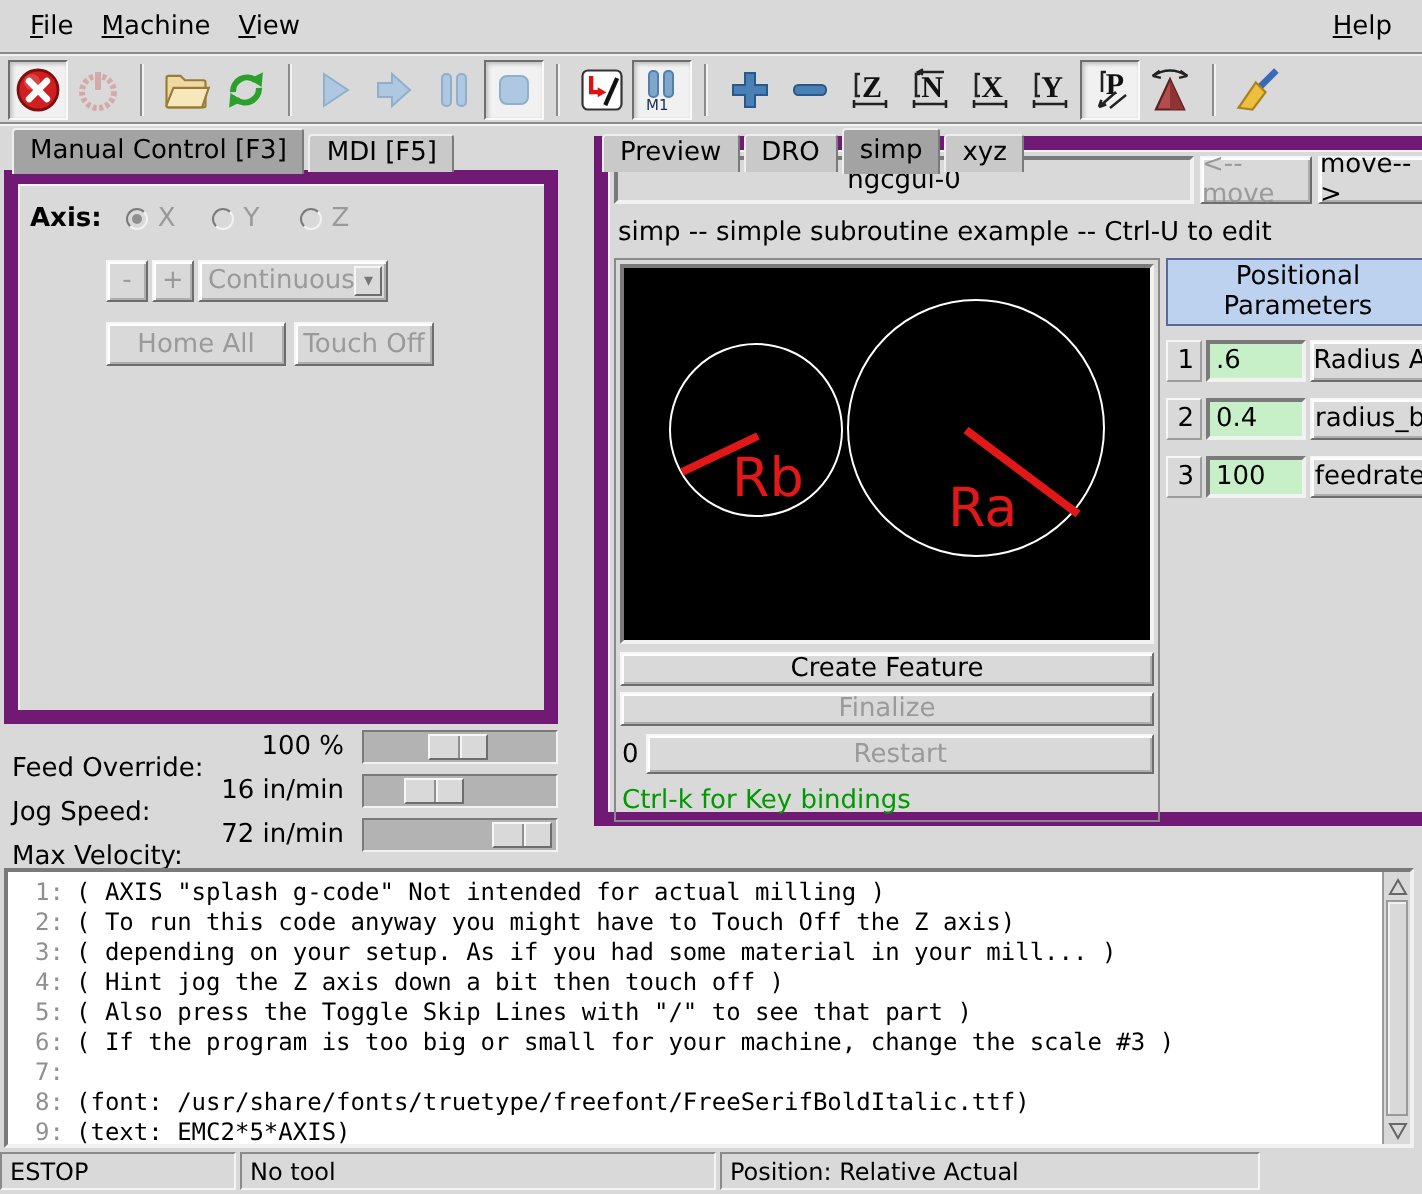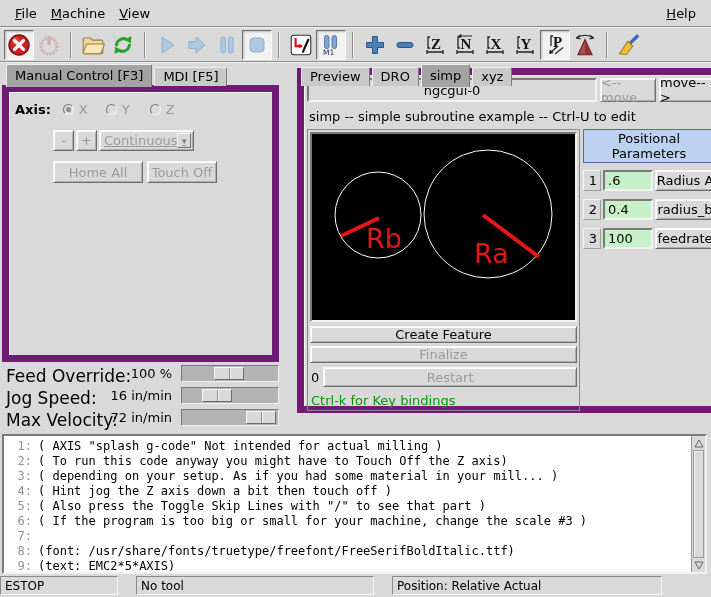--- a/index.html
+++ b/index.html
@@ -46,31 +46,31 @@
   .axis-row { display:flex; align-items:center; margin:10px 0 0 6px; }
   .axis-label { font-weight:bold; font-size:13px; }
   .radio { display:flex; align-items:center; gap:5px; color:#9a9a9a; font-size:13px; }
   .rx { margin-left:12px; } .ry { margin-left:18px; } .rz { margin-left:20px; }
   .rb { width:11px; height:11px; border-radius:50%; background:#d9d9d9; border:1px solid;
     border-color:#7a7a7a #f2f2f2 #f2f2f2 #7a7a7a; position:relative; }
   .radio.selected .rb::after { content:""; position:absolute; left:2px; top:2px; width:5px; height:5px;
     border-radius:50%; background:#8f8f8f; }
   .jog-row { display:flex; align-items:center; margin:13px 0 0 44px; gap:2px; }
   .jog-btn { width:21px; height:21px; }
-  .combo { width:95px; height:21px; padding-left:4px; color:#9a9a9a; justify-content:flex-start;text-decoration:underline; }
+  .combo { width:95px; height:21px; padding-left:4px; color:#9a9a9a; justify-content:flex-start; }
   .combo .arrowbox { margin-left:auto; margin-right:2px; width:15px; height:15px;
     border:1px solid; border-color:#f6f6f6 #6d6d6d #6d6d6d #f6f6f6; display:flex; align-items:center;
     justify-content:center; font-size:9px; color:#777; }
   .home-row { display:flex; margin:10px 0 0 44px; gap:4px; }
   .home-row .btn { height:22px; }
   .home-all { width:90px; } .touch-off { width:70px; }
   
   .sliders { position:absolute; left:0; right:0; top:300px; }
   .slider-row { position:relative; height:22px; }
-  .slider-label { position:absolute; left:4px; top:3px; font-size:17px; }
+  .slider-label { position:absolute; left:4px; top:14px; font-size:13px; }
   .slider-value { position:absolute; right:107px; top:3px; font-size:13px; }
   .trough { position:absolute; left:179px; top:2px; width:98px; height:17px; background:#b3b3b3;
     border:1px solid; border-color:#7a7a7a #f2f2f2 #f2f2f2 #7a7a7a; }
   .thumb { position:absolute; top:1px; width:30px; height:13px; background:#d9d9d9; border:1px solid;
     border-color:#f6f6f6 #6d6d6d #6d6d6d #f6f6f6; }
   .thumb::after { content:""; position:absolute; left:14px; top:0; bottom:0;
     border-left:1px solid #8f8f8f; border-right:1px solid #f4f4f4; }
   .t1 { left:32px; } .t2 { left:20px; } .t3 { left:64px; }
   
   .ngc-header { display:flex; gap:3px; height:24px; }
@@ -104,21 +104,21 @@
   .code-lines { padding:3px 0 0 2px; }
   .code-line { height:15px; line-height:15px; white-space:pre; }
   .ln { display:inline-block; width:26px; text-align:right; color:#909090; margin-right:6px; }
   .scrollbar { position:absolute; right:0; top:0; bottom:0; width:14px; background:#d9d9d9;
     border-left:1px solid #9a9a9a; }
   .sb-btn { height:14px; display:flex; align-items:center; justify-content:center; }
   .sb-down { position:absolute; bottom:0; left:0; right:0; }
   .sb-thumb { position:absolute; top:14px; bottom:14px; left:1px; right:1px;
     border:1px solid #9a9a9a; background:#d9d9d9; box-shadow:inset 1px 1px 0 #f2f2f2; }
   
-  #status-bar { position:absolute; left:0; top:576px; width:711px; height:20px; display:flex; gap:18px; }
+  #status-bar { position:absolute; left:0; top:576px; width:711px; height:20px; display:flex; gap:2px; }
   .status-cell { height:19px; background:#d9d9d9; padding:2px 0 0 4px; font-size:12px;
     border:1px solid; border-color:#8a8a8a #f4f4f4 #f4f4f4 #8a8a8a; }
   .sc-estop { width:118px; } .sc-tool { width:238px; } .sc-pos { width:270px; }
 </style>
 </head>
 <body>
 
 <div class="menubar">
   <span class="menu-item">File</span>
   <span class="menu-item">Machine</span>

